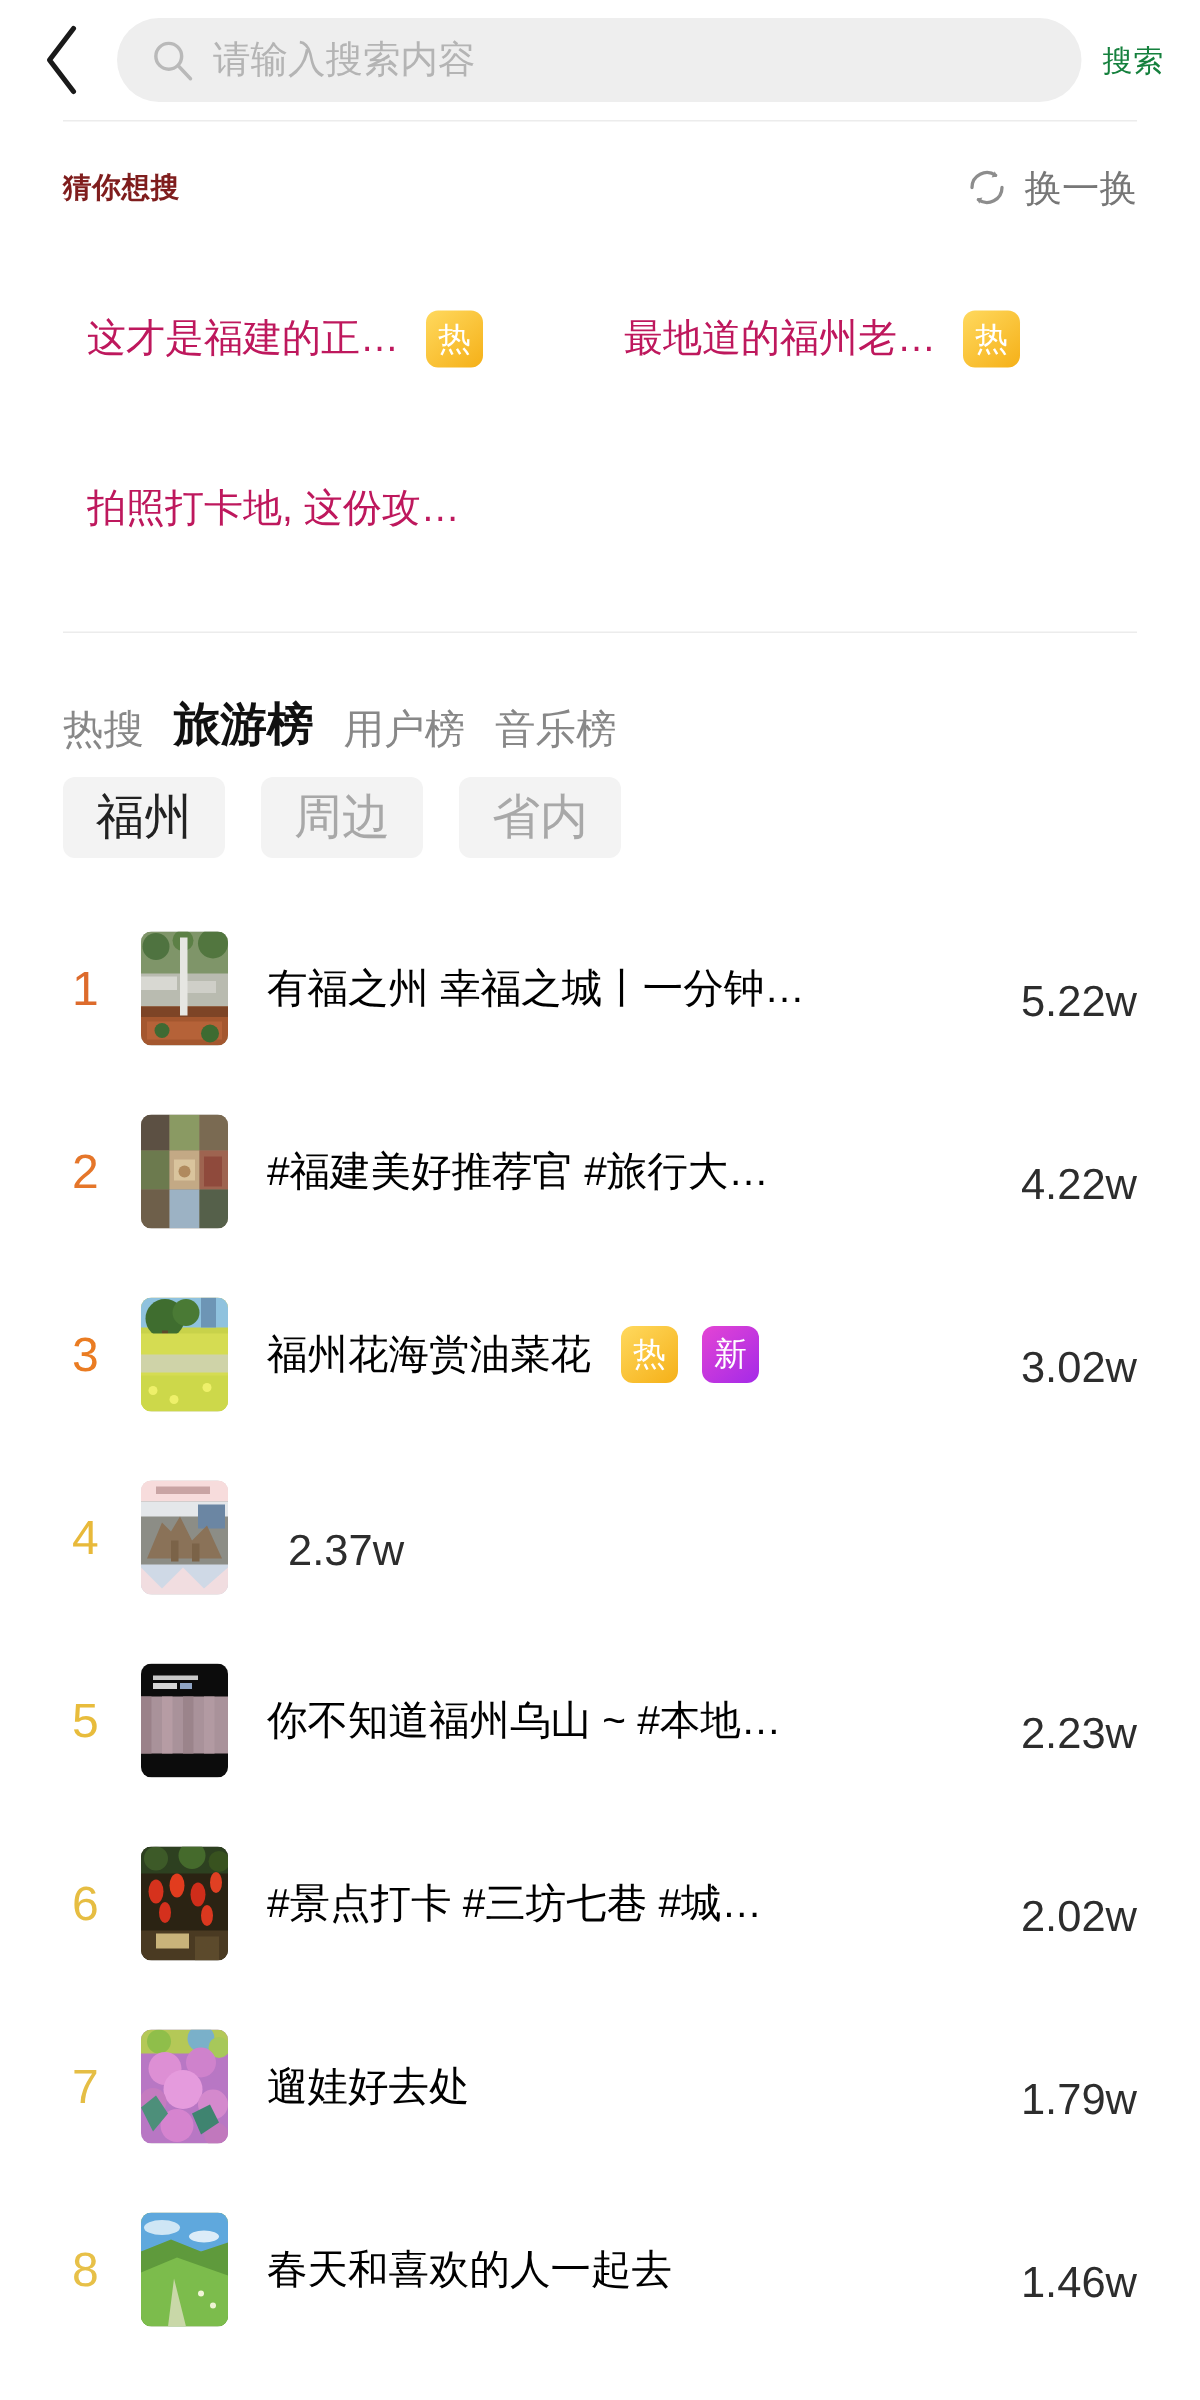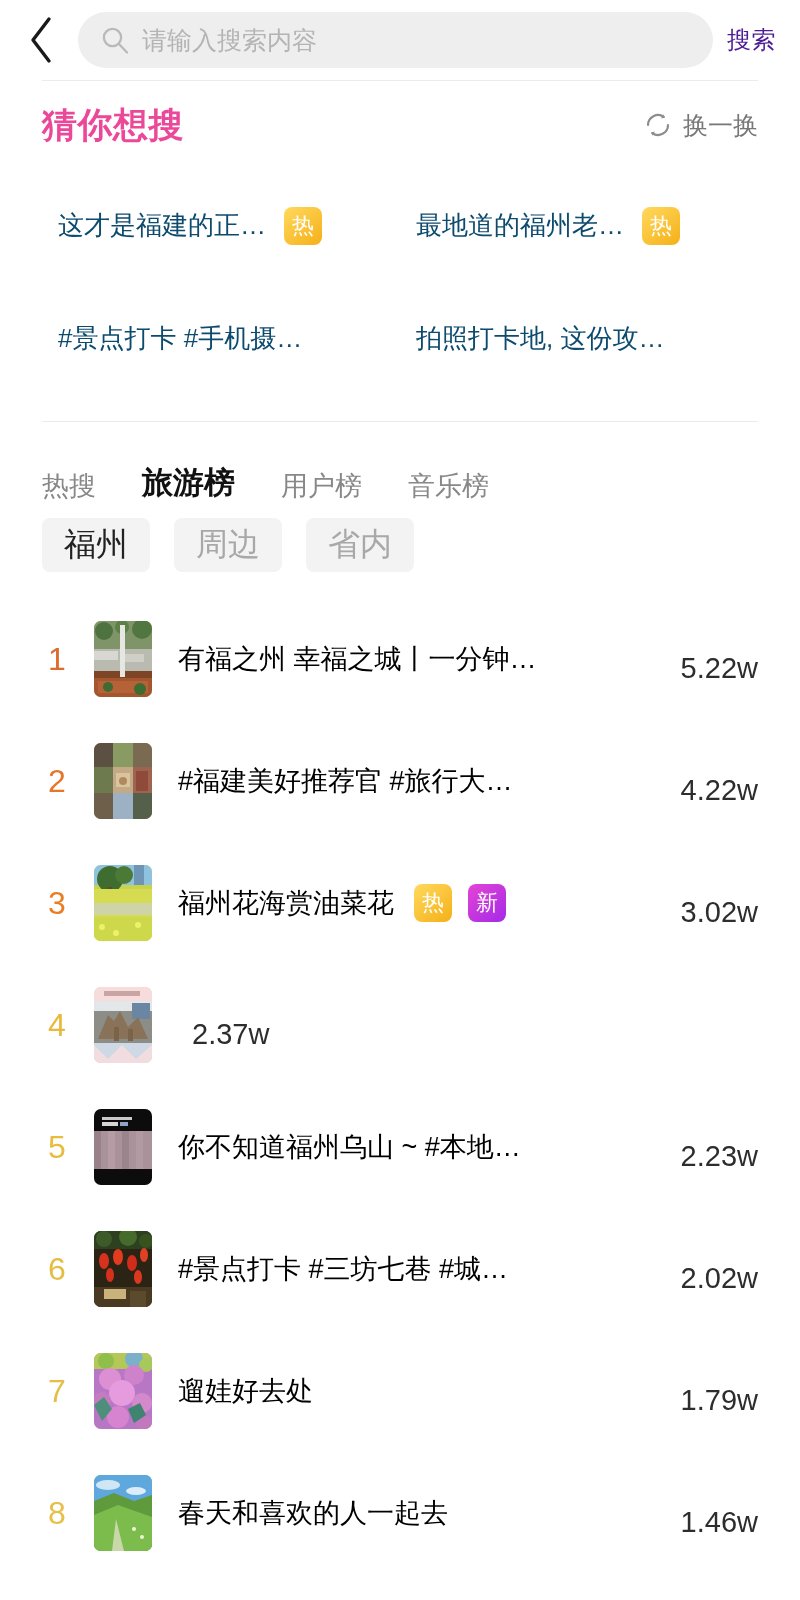--- a/index.html
+++ b/index.html
@@ -47,45 +47,45 @@
     flex: 1 1 auto;
     font-size: 25px;
     color: #333333;
     font-family: "Liberation Sans", "DejaVu Sans", sans-serif;
     margin-left: 12px;
     line-height: 1;
   }
   .search-input::placeholder { color: #b4b4b4; }
   .search-action {
     flex: 0 0 auto;
-    font-size: 24px;
-    color: #4c1d95;
+    font-size: 20px;
+    color: #15803d;
     letter-spacing: 0.5px;
   }
 
   .divider {
     height: 1px;
     background: #ececec;
     margin: 0 42px;
   }
 
   
   .guess {
     padding: 0 42px;
   }
   .guess-head {
     display: flex;
     align-items: center;
     justify-content: space-between;
     height: 88px;
   }
   .guess-title {
-    font-size: 35px;
+    font-size: 19px;
     font-weight: bold;
-    color: #ec4899;
+    color: #7f1d1d;
     letter-spacing: 0.5px;
   }
   .refresh {
     display: flex;
     align-items: center;
     gap: 11px;
   }
   .refresh-icon { width: 28px; height: 28px; display: block; }
   .refresh-label { font-size: 25px; color: #777777; }
 
@@ -96,21 +96,21 @@
   }
   .sugg-cell {
     height: 113px;
     display: flex;
     align-items: center;
     padding-left: 16px;
     overflow: hidden;
   }
   .sugg-text {
     font-size: 26px;
-    color: #0c4a6e;
+    color: #be185d;
     white-space: nowrap;
     overflow: hidden;
     max-width: 252px;
   }
   .badge {
     flex: 0 0 auto;
     width: 38px;
     height: 38px;
     border-radius: 8px;
     margin-left: 18px;
@@ -124,21 +124,21 @@
   }
   .badge.hot { background: linear-gradient(140deg, #ffd95e 0%, #f5b018 100%); }
   .badge.new { background: linear-gradient(140deg, #e444d4 0%, #a42ae8 100%); }
 
   
   .tabs {
     display: flex;
     align-items: flex-end;
     padding: 0 42px;
     height: 86px;
-    gap: 46px;
+    gap: 20px;
   }
   .tab {
     font-size: 27px;
     color: #888888;
     padding-bottom: 4px;
     white-space: nowrap;
   }
   .tab.active {
     font-size: 31px;
     font-weight: bold;
@@ -264,23 +264,20 @@
   </div>
 
   <div class="sugg-grid">
     <div class="sugg-cell">
       <span class="sugg-text">这才是福建的正…</span>
       <span class="badge hot">热</span>
     </div>
     <div class="sugg-cell">
       <span class="sugg-text">最地道的福州老…</span>
       <span class="badge hot">热</span>
-    </div>
-    <div class="sugg-cell">
-      <span class="sugg-text">#景点打卡 #手机摄…</span>
     </div>
     <div class="sugg-cell">
       <span class="sugg-text">拍照打卡地, 这份攻…</span>
     </div>
   </div>
 </div>
 
 <div class="divider" style="margin-top:26px;"></div>
 
 <div class="tabs">

